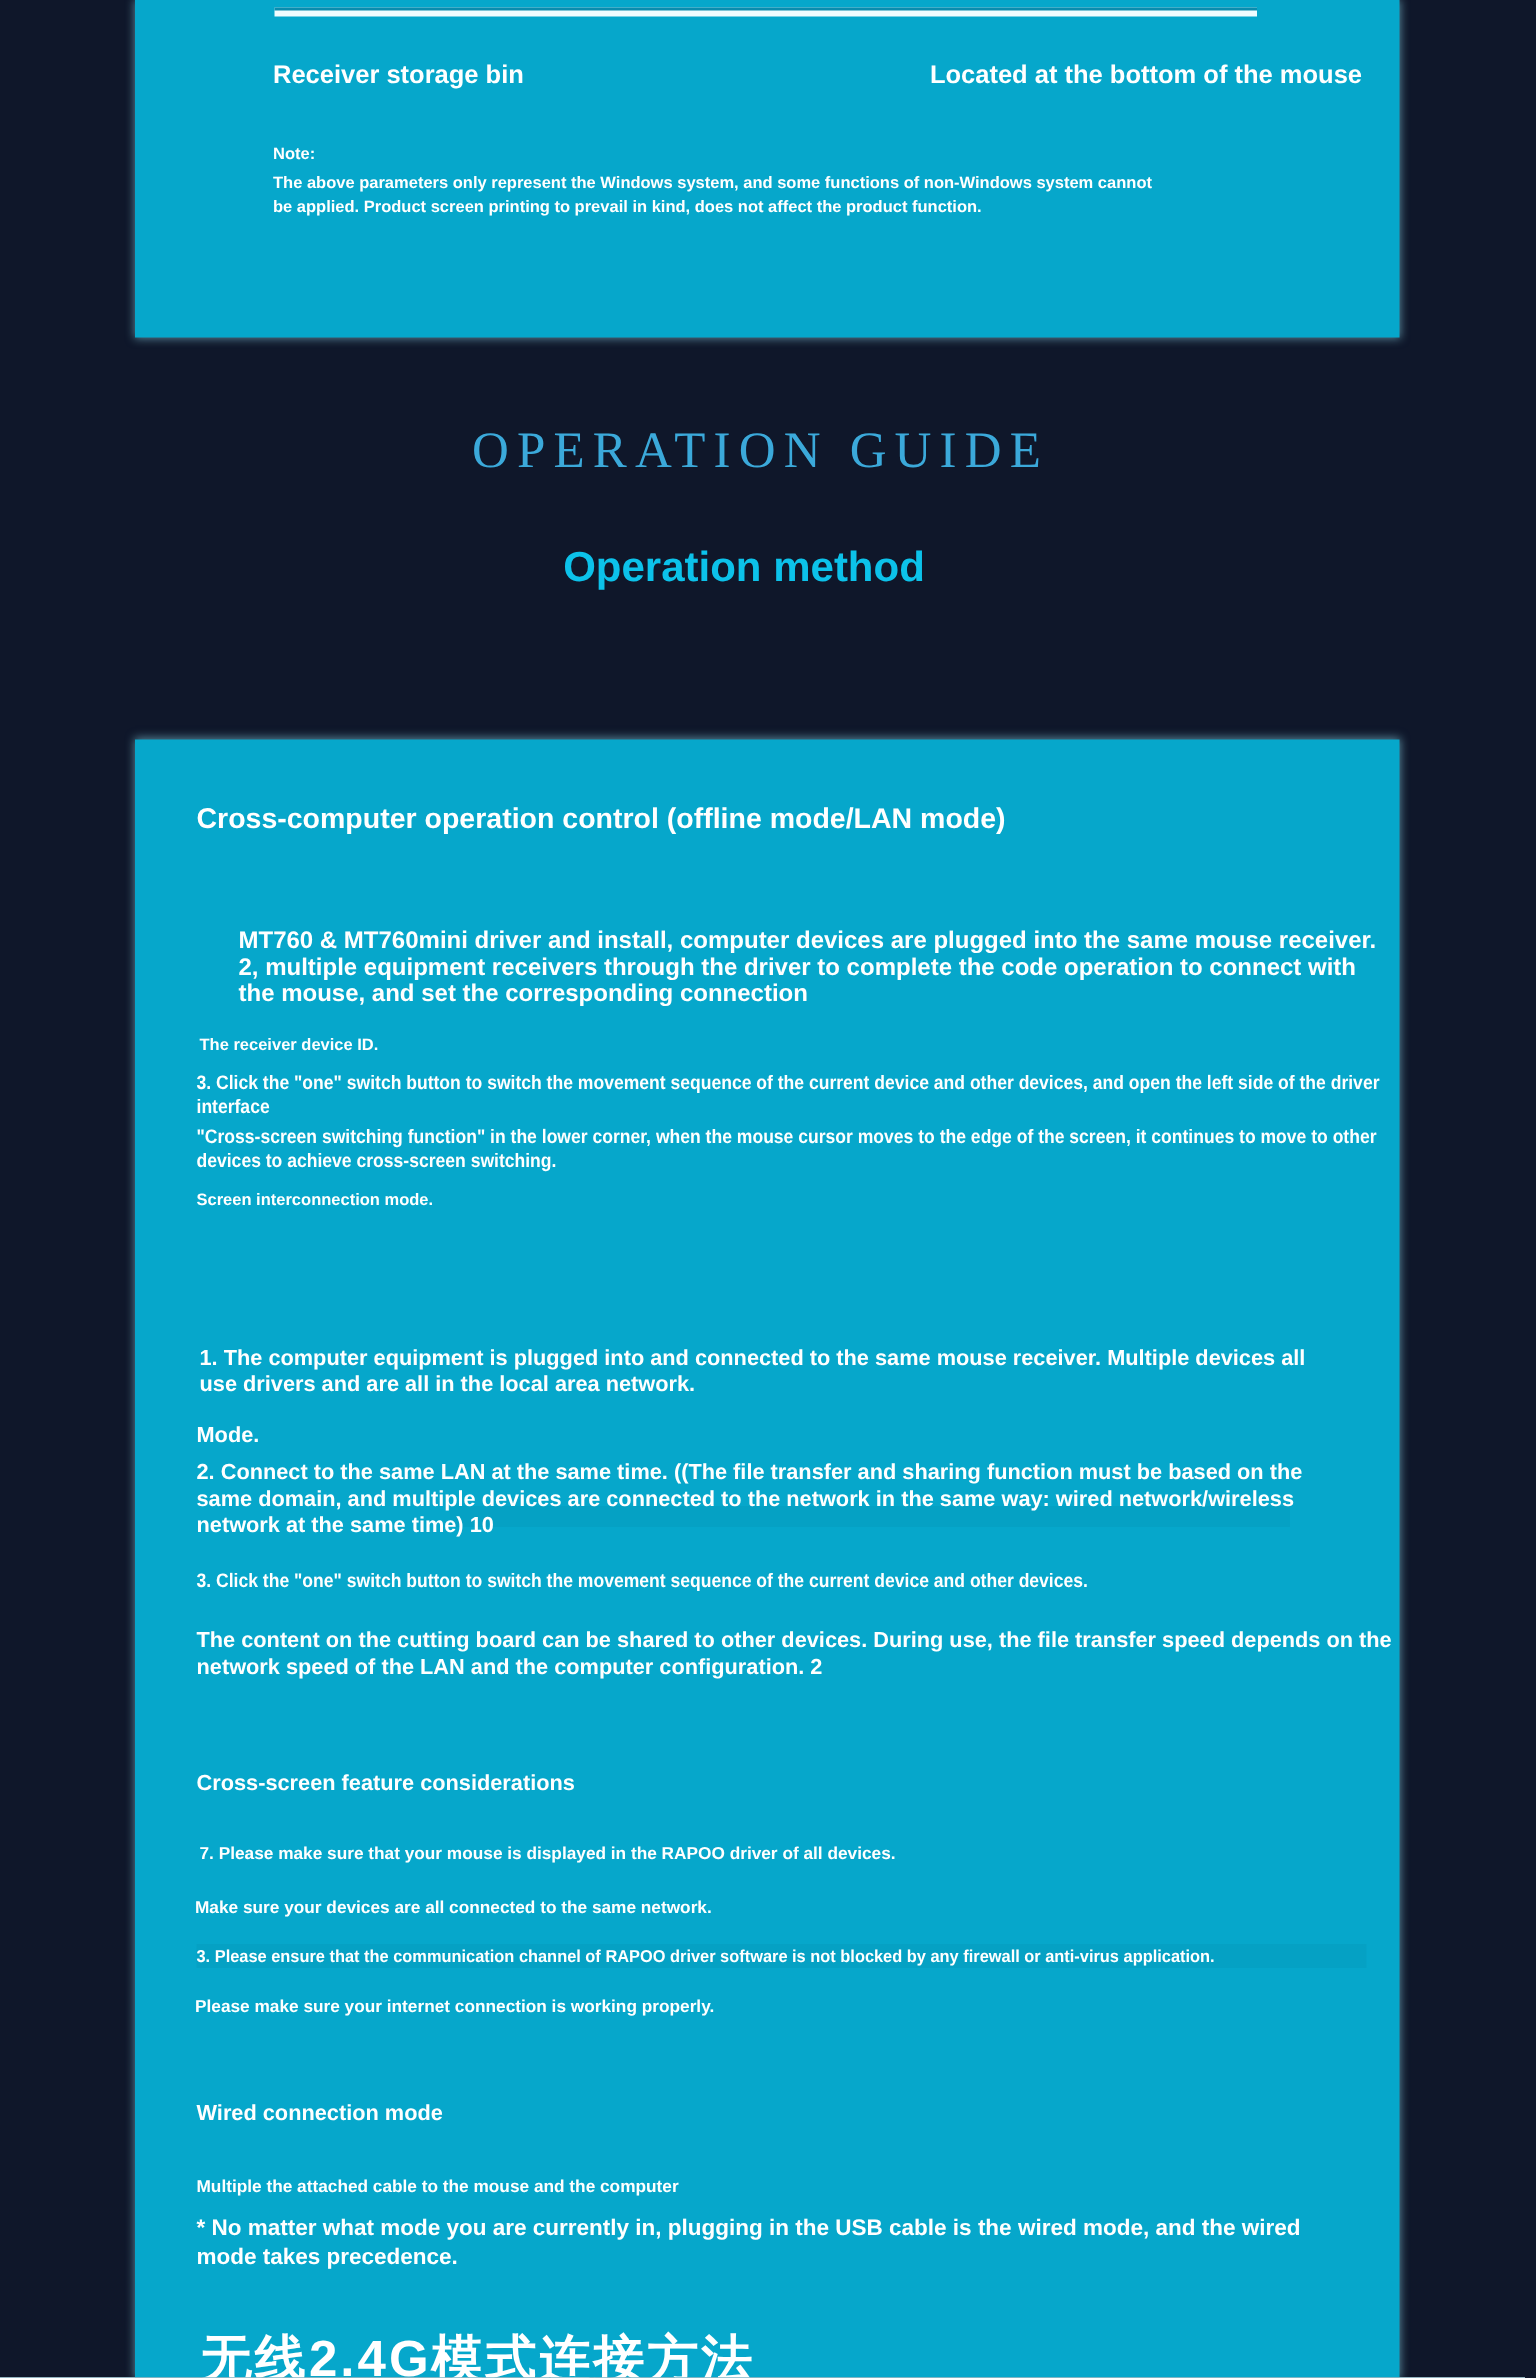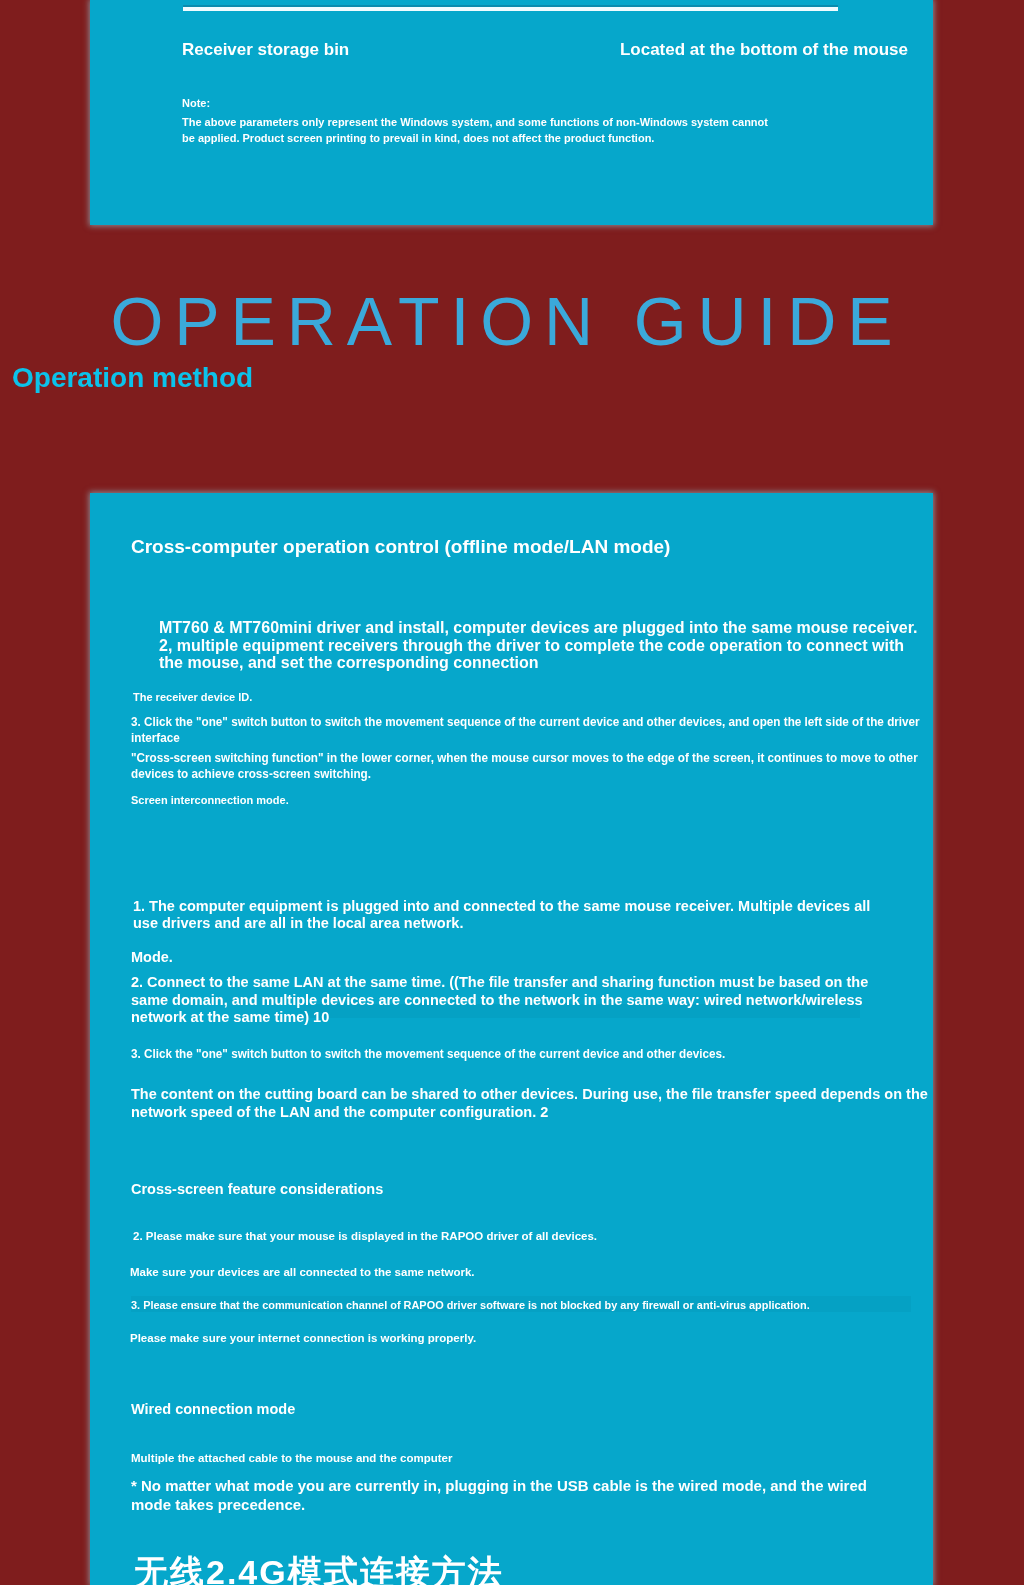--- a/index.html
+++ b/index.html
@@ -1,17 +1,17 @@
 <!DOCTYPE html>
 <html><head>
 <meta charset="utf-8">
 <style>
   html,body{margin:0;padding:0;background:#ffffff;}
   .page{
-    position:relative;width:1024px;height:1585px;overflow:hidden;background:#7f1d1d;
+    position:relative;width:1024px;height:1585px;overflow:hidden;background:#0f172a;
     font-family:"Liberation Sans","DejaVu Sans",sans-serif;
   }
   .panel{
     position:absolute;left:90px;width:843px;background:#06a7cb;
     box-shadow:0 0 6px 1px rgba(150,228,245,.55);
   }
   .panel-top{top:0;height:225px;}
   .panel-main{top:493px;height:1092px;}
   .rule{
     position:absolute;left:183px;top:5px;width:655px;height:4px;
@@ -19,25 +19,25 @@
   }
   .t{position:absolute;color:#ffffff;font-weight:700;}
   
   .top-left-title{left:182px;top:40px;font-size:17px;}
   .top-right-title{right:116px;top:40px;font-size:17px;}
   .note-label{left:182px;top:97px;font-size:11px;}
   .note-body{left:182px;top:115px;width:588px;font-size:11px;line-height:15.5px;}
   
   .guide-title{
     position:absolute;left:0;top:282px;width:1014px;text-align:center;
-    color:#3ba9da;font-size:68px;font-weight:400;letter-spacing:.16em;
-    font-family:Liberation Sans, sans-serif;
+    color:#3ba9da;font-size:34px;font-weight:400;letter-spacing:.16em;
+    font-family:Liberation Serif, serif;
   }
   .guide-subtitle{
-    position:absolute;left:12px;top:362px;width:992px;text-align:left;
+    position:absolute;left:0;top:362px;width:992px;text-align:center;
     color:#0cc2ea;font-size:28px;font-weight:700;
   }
   
   .s1-title{left:131px;top:536px;font-size:19px;}
   .s1-step1{left:132px;top:589px;font-size:10.5px;white-space:nowrap;}
   .s1-para1{left:131px;top:619px;width:770px;font-size:16px;line-height:17.5px;margin-left:28px;}
   .s1-small2{left:133px;top:691px;font-size:11px;}
   .s1-step3{left:131px;top:714px;width:890px;font-size:13px;line-height:16px;transform:scaleX(.9);transform-origin:0 0;}
   .s1-para2{left:131px;top:750px;width:890px;font-size:13px;line-height:16px;transform:scaleX(.9);transform-origin:0 0;}
   .s1-small3{left:131px;top:794px;font-size:11px;}
@@ -88,21 +88,21 @@
   <div class="t s1-para2">"Cross-screen switching function" in the lower corner, when the mouse cursor moves to the edge of the screen, it continues to move to other devices to achieve cross-screen switching.</div>
   <div class="t s1-small3">Screen interconnection mode.</div>
 
   <div class="t s2-step1">1. The computer equipment is plugged into and connected to the same mouse receiver. Multiple devices all use drivers and are all in the local area network.</div>
   <div class="t s2-mode">Mode.</div>
   <div class="t s2-step2">2. Connect to the same LAN at the same time. ((The file transfer and sharing function must be based on the same domain, and multiple devices are connected to the network in the same way: wired network/wireless network at the same time) 10</div>
   <div class="t s2-step3">3. Click the "one" switch button to switch the movement sequence of the current device and other devices.</div>
   <div class="t s2-para">The content on the cutting board can be shared to other devices. During use, the file transfer speed depends on the network speed of the LAN and the computer configuration. 2</div>
 
   <div class="t s3-title">Cross-screen feature considerations</div>
-  <div class="t s3-item1">2. Please make sure that your mouse is displayed in the RAPOO driver of all devices.</div>
+  <div class="t s3-item1">7. Please make sure that your mouse is displayed in the RAPOO driver of all devices.</div>
   <div class="t s3-item2">Make sure your devices are all connected to the same network.</div>
   <div class="t s3-item3">3. Please ensure that the communication channel of RAPOO driver software is not blocked by any firewall or anti-virus application.</div>
   <div class="t s3-item4">Please make sure your internet connection is working properly.</div>
 
   <div class="t s4-title">Wired connection mode</div>
   <div class="t s4-item1">Multiple the attached cable to the mouse and the computer</div>
   <div class="t s4-para">* No matter what mode you are currently in, plugging in the USB cable is the wired mode, and the wired mode takes precedence.</div>
 
   <div class="t cn-heading">无线2.4G模式连接方法</div>
 

